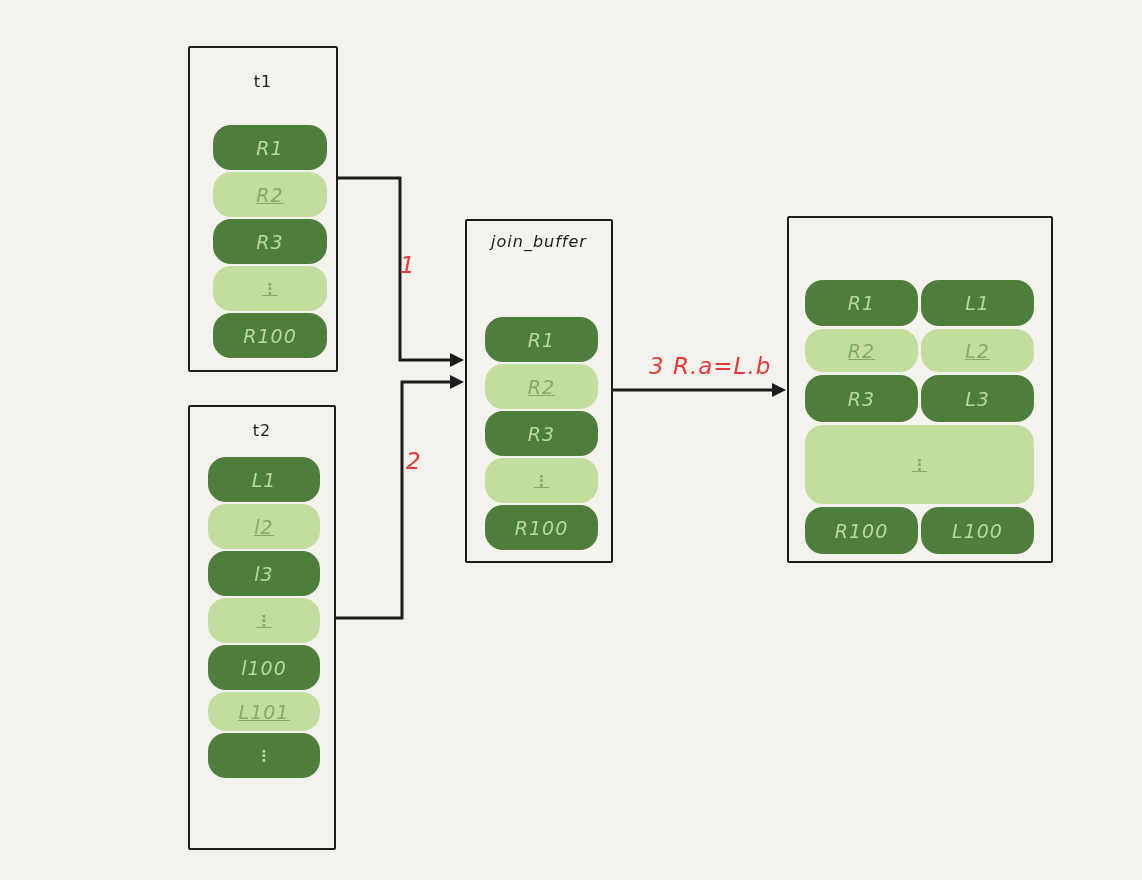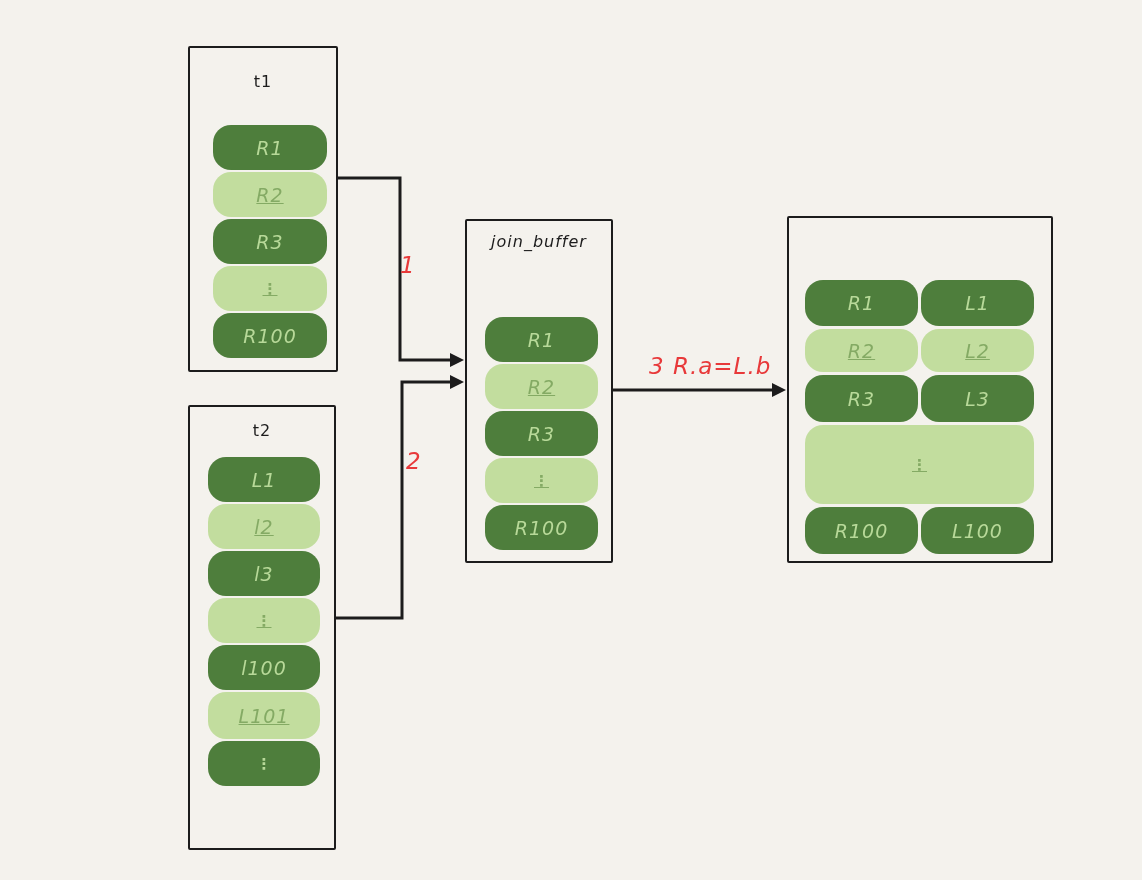--- a/index.html
+++ b/index.html
@@ -59,21 +59,21 @@
   </div>
 
   <div class="box" style="left:188px;top:405px;width:148px;height:445px;">
     <div class="box-title" style="top:14px;">t2</div>
     <div class="rows" style="left:18px;top:50px;width:112px;">
       <div class="cell dark" style="height:45px;">L1</div>
       <div class="cell light" style="height:45px;">l2</div>
       <div class="cell dark" style="height:45px;">l3</div>
       <div class="cell light dots" style="height:45px;">⋮</div>
       <div class="cell dark" style="height:45px;">l100</div>
-      <div class="cell light" style="height:47px;">L101</div>
+      <div class="cell light" style="height:39px;">L101</div>
       <div class="cell dark dots" style="height:45px;">⋮</div>
     </div>
   </div>
 
   <div class="box" style="left:465px;top:219px;width:148px;height:344px;">
     <div class="box-title hand" style="top:11px;">join_buffer</div>
     <div class="rows" style="left:18px;top:96px;width:113px;">
       <div class="cell dark" style="height:45px;">R1</div>
       <div class="cell light" style="height:45px;">R2</div>
       <div class="cell dark" style="height:45px;">R3</div>

